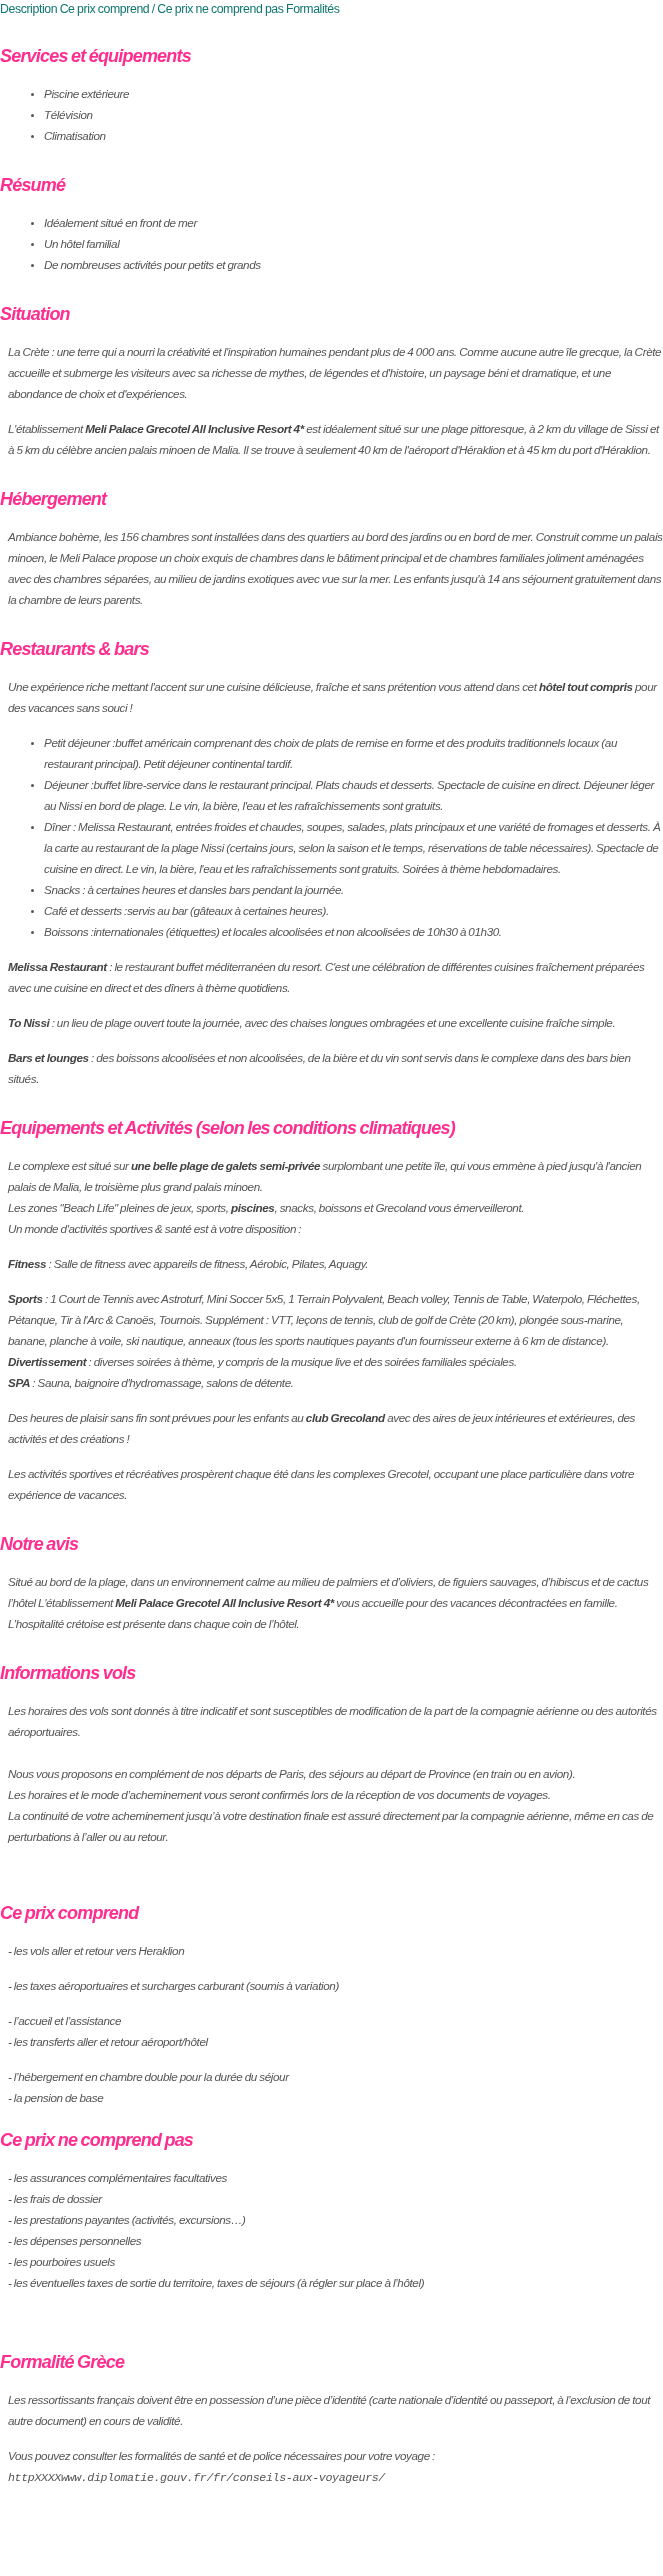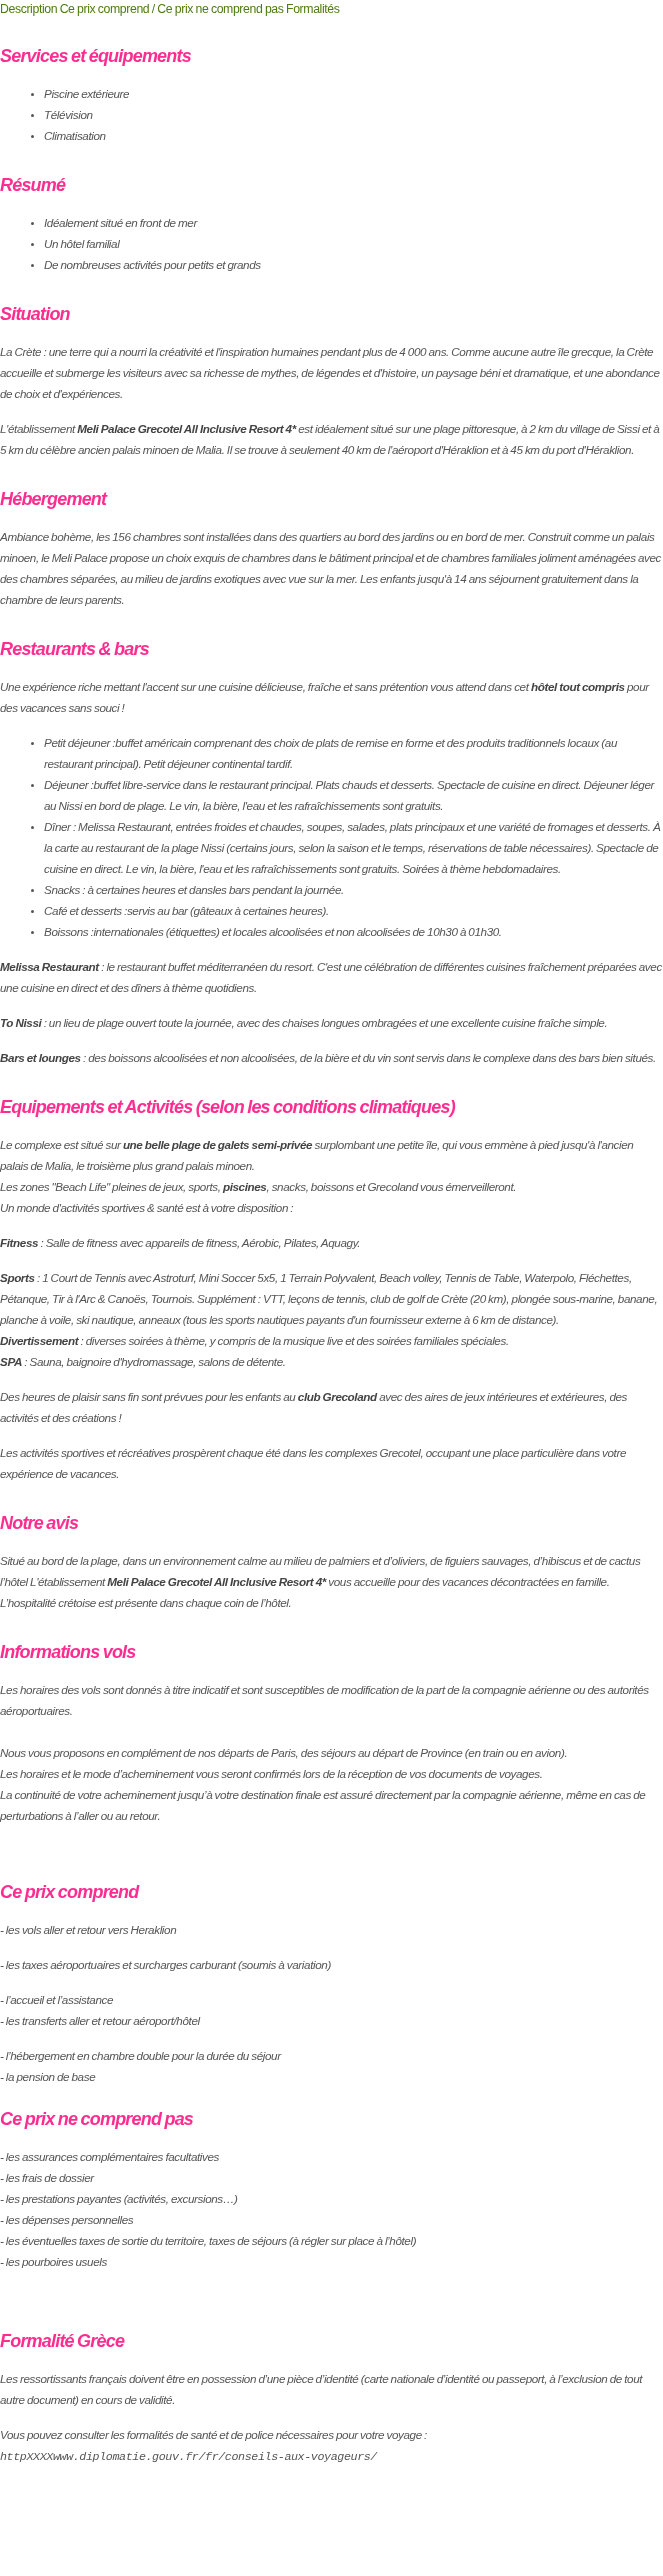--- a/index.html
+++ b/index.html
@@ -11,36 +11,36 @@
       font-size: 11.7px;
       letter-spacing: -0.4px;
       word-spacing: -0.5px;
       overflow-x: hidden;
     }
     .tabs {
       font-style: normal;
       font-size: 12.3px;
       line-height: 19px;
       padding-top: 0;
-      color: #4d7c0f;
+      color: #0f766e;
       white-space: nowrap;
     }
     .tabs span { cursor: pointer; }
     .content { font-style: italic; }
     h2 {
       color: #ff2d8f;
       font-weight: bold;
       font-style: italic;
       font-size: 18px;
       letter-spacing: -0.8px;
       word-spacing: -0.9px;
       margin: 0;
       line-height: 26px;
     }
-    p { margin: 0; line-height: 21px; }
+    p { margin: 0; line-height: 21px; padding-left: 8px; }
     ul { margin: 0; padding-left: 44px; list-style: disc; }
     ul li { line-height: 21px; }
     ul li::marker { font-size: 9.6px; color: #555; }
     b { font-weight: bold; color: #444; }
     .gap-s { height: 14px; }
     .gap-m { height: 21px; }
     .link { cursor: pointer; font-family: Liberation Mono, monospace; }
   </style>
 </head>
 <body>
@@ -173,22 +173,22 @@
   </section>
 
   <div style="height:19px"></div>
   <section>
     <h2>Ce prix ne comprend pas</h2>
     <div class="gap-s"></div>
     <p>- les assurances complémentaires facultatives</p>
     <p>- les frais de dossier</p>
     <p>- les prestations payantes (activités, excursions…)</p>
     <p>- les dépenses personnelles</p>
+    <p>- les pourboires usuels</p>
     <p>- les éventuelles taxes de sortie du territoire, taxes de séjours (à régler sur place à l’hôtel)</p>
-    <p>- les pourboires usuels</p>
   </section>
 
   <div style="height:56px"></div>
   <section>
     <h2>Formalité Grèce</h2>
     <div class="gap-s"></div>
     <p>Les ressortissants français doivent être en possession d’une pièce d’identité (carte nationale d’identité ou passeport, à l’exclusion de tout autre document) en cours de validité.</p>
     <div class="gap-s"></div>
     <p>
       <span>Vous pouvez consulter les formalités de santé et de police nécessaires pour votre voyage :</span><br>

